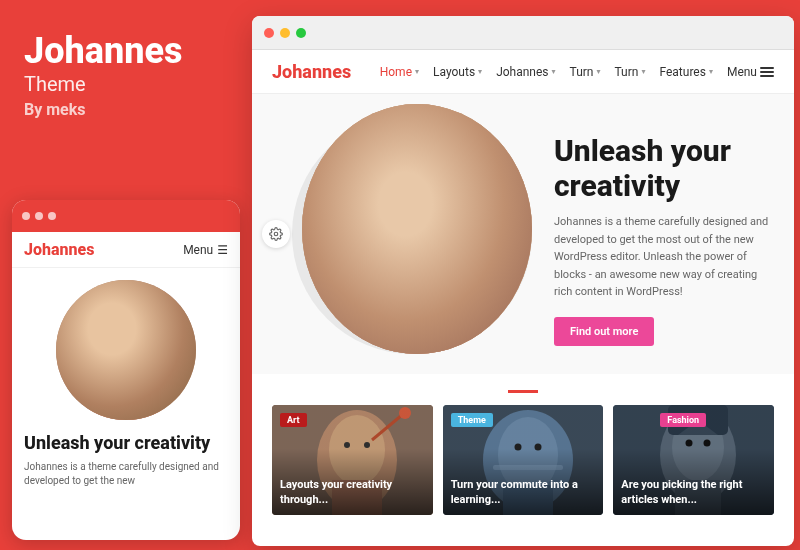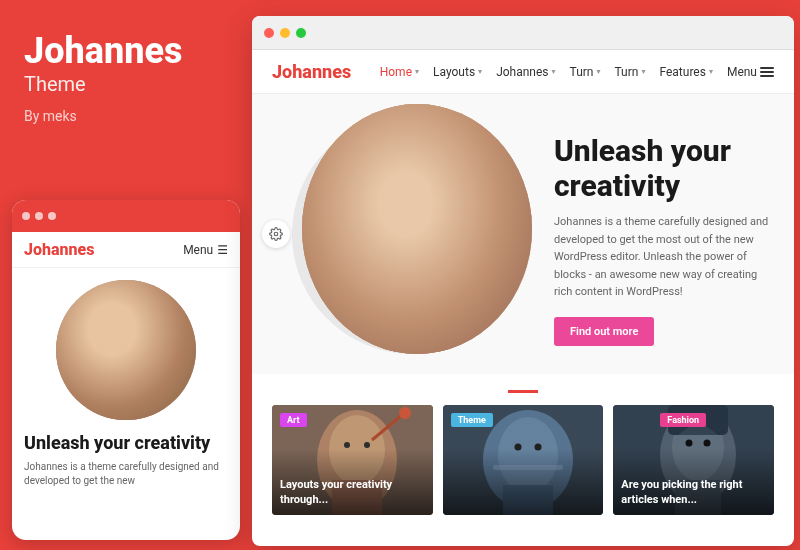--- a/index.html
+++ b/index.html
@@ -29,23 +29,24 @@
     }
 
     .brand-subtitle {
       font-size: 20px;
       font-weight: 400;
       color: #fff;
       opacity: 0.9;
     }
 
     .brand-by {
-      font-size: 14px;
+      font-size: 16px;
       color: rgba(255,255,255,0.75);
-      margin-top: 12px;
+      margin-top: 4px;
+      font-weight: bold;
     }
 
     
     .mobile-mockup {
       position: absolute;
       left: 12px;
       top: 200px;
       width: 228px;
       height: 340px;
       background: #fff;
@@ -344,21 +345,21 @@
       position: absolute;
       top: 8px;
       left: 8px;
       padding: 2px 7px;
       font-size: 9px;
       font-weight: 700;
       color: #fff;
       border-radius: 2px;
     }
 
-    .badge-art { background: #d946ef; }
+    .badge-art { background: #b91c1c; }
     .badge-travel { background: #4ab5e0; }
     .badge-fashion { background: #e84090; margin-left: 39px; }
 
     .article-text {
       position: absolute;
       bottom: 8px;
       left: 8px;
       right: 8px;
       color: #fff;
       font-size: 11px;
@@ -562,20 +563,21 @@
             <ellipse cx="85" cy="55" rx="45" ry="50" fill="#6080a0"></ellipse>
             <ellipse cx="85" cy="50" rx="30" ry="38" fill="#7090b0"></ellipse>
             <rect x="60" y="80" width="50" height="35" fill="#507090"></rect>
             <circle cx="75" cy="42" r="3.5" fill="#222"></circle>
             <circle cx="95" cy="42" r="3.5" fill="#222"></circle>
             <rect x="50" y="60" width="70" height="5" rx="2" fill="#90b0d0" opacity="0.5"></rect>
           </svg>
         </div>
         <div class="article-overlay"></div>
         <span class="article-badge badge-travel">Theme</span>
+        <div class="article-text">Turn your commute into a learning...</div>
       </div>
 
       <div class="article-card">
         <div class="card-img-fashion">
           <svg viewBox="0 0 170 110" xmlns="http://www.w3.org/2000/svg" width="170" height="110">
             <rect width="170" height="110" fill="#384858"></rect>
             <ellipse cx="85" cy="50" rx="38" ry="48" fill="#5a6a7a"></ellipse>
             <ellipse cx="85" cy="42" rx="26" ry="34" fill="#6a7a8a"></ellipse>
             <rect x="62" y="75" width="46" height="38" fill="#4a5a6a"></rect>
             <circle cx="76" cy="38" r="3.5" fill="#111"></circle>

